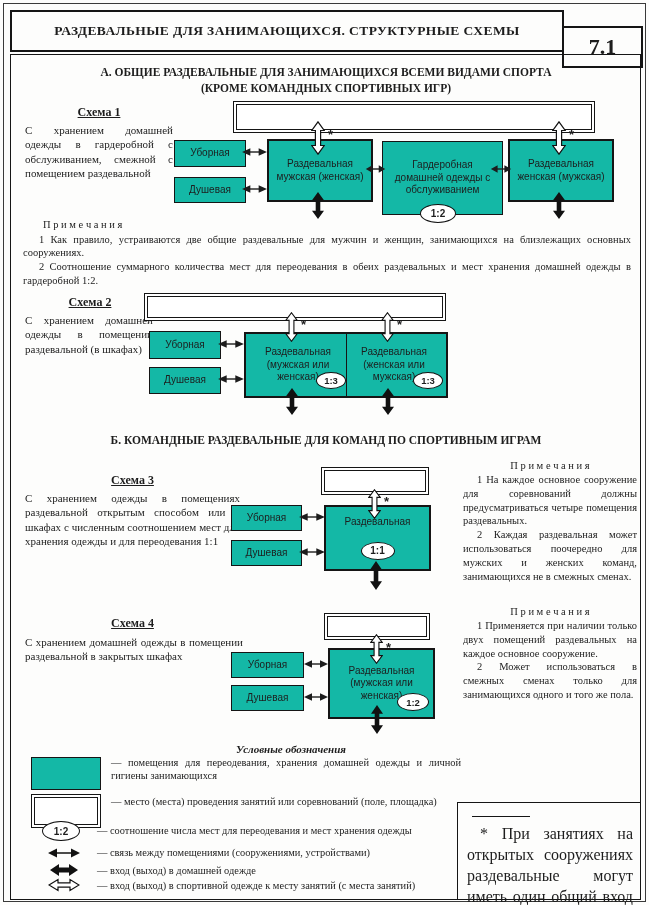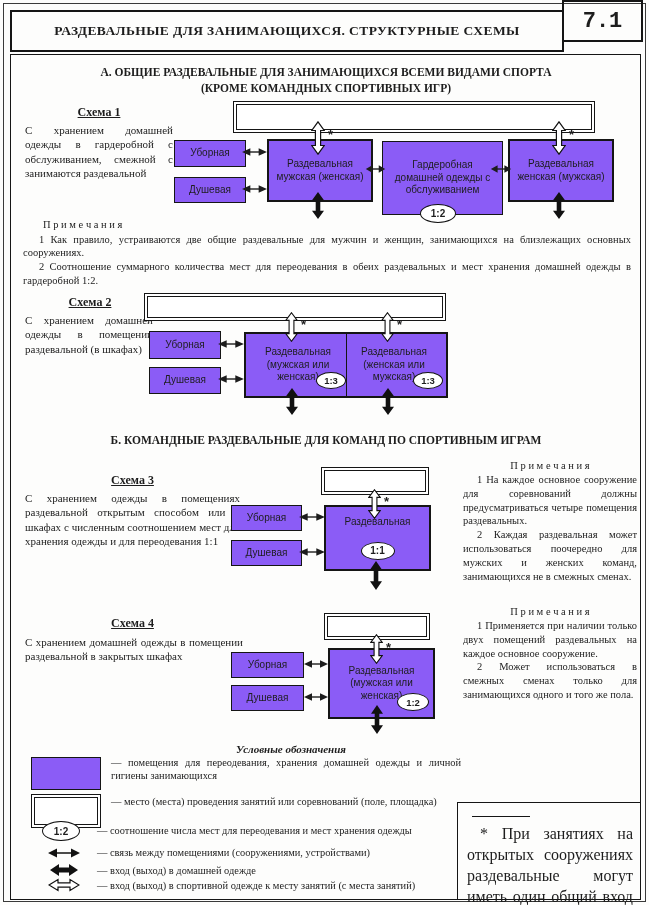--- a/index.html
+++ b/index.html
@@ -12,35 +12,35 @@
     font-family:"Liberation Serif",serif;color:var(--ink);overflow:hidden;
     margin:0 auto;
   }
   .outer-frame{position:absolute;inset:3px;border:1px solid #3a3a3a;}
   .title-bar{
     position:absolute;left:10px;top:10px;width:550px;height:38px;
     border:2px solid #151515;display:flex;align-items:center;justify-content:center;
     font-weight:bold;font-size:13.5px;letter-spacing:.4px;text-align:center;
   }
   .sheet-num{
-    position:absolute;left:562px;top:0;width:77px;height:38px;
+    position:absolute;left:562px;top:26px;width:77px;height:38px;
     border:2px solid #151515;display:flex;align-items:center;justify-content:center;
-    font-weight:bold;font-size:22px;font-family:Liberation Mono, monospace;
+    font-weight:bold;font-size:22px;font-family:Liberation Serif, serif;
   }
   #content{
     position:absolute;left:10px;top:54px;width:629px;height:844px;
     border:1.5px solid #151515;
   }
   .sec-heading{
     position:absolute;text-align:center;font-weight:bold;font-size:11.5px;line-height:1.35;
   }
   .scheme-title{position:absolute;font-weight:bold;font-size:12px;text-align:center;text-decoration:underline;}
   .desc{position:absolute;font-size:11px;line-height:1.3;text-align:justify;}
   .box{
-    position:absolute;border:1px solid #151515;background:#8b5cf6;
+    position:absolute;border:1px solid #151515;background:#14b8a6;
     display:flex;align-items:center;justify-content:center;text-align:center;
     font-family:"Liberation Sans",sans-serif;font-size:10px;line-height:1.25;
   }
   .box.thick{border-width:2px;}
   .dbox{position:absolute;border:1px solid #151515;background:#fff;}
   .dbox::after{content:"";position:absolute;inset:2px;border:1px solid #151515;}
   .oval{
     position:absolute;border:1.6px solid #111;border-radius:50%;background:#fff;
     display:flex;align-items:center;justify-content:center;
     font-family:"Liberation Sans",sans-serif;font-weight:bold;font-size:10px;
@@ -75,21 +75,21 @@
   <div class="outer-frame"></div>
 
   <div class="title-bar">РАЗДЕВАЛЬНЫЕ ДЛЯ ЗАНИМАЮЩИХСЯ. СТРУКТУРНЫЕ СХЕМЫ</div>
   <div class="sheet-num">7.1</div>
 
   <div id="content">
 
     <div class="sec-heading" style="left:80px;top:10px;width:470px;">А. ОБЩИЕ РАЗДЕВАЛЬНЫЕ ДЛЯ ЗАНИМАЮЩИХСЯ ВСЕМИ ВИДАМИ СПОРТА (КРОМЕ КОМАНДНЫХ СПОРТИВНЫХ ИГР)</div>
 
     <div class="scheme-title" style="left:14px;top:50px;width:148px;">Схема 1</div>
-    <div class="desc" style="left:14px;top:68px;width:148px;">С хранением домашней одежды в гардеробной с обслуживанием, смежной с занимаются раздевальной</div>
+    <div class="desc" style="left:14px;top:68px;width:148px;">С хранением домашней одежды в гардеробной с обслуживанием, смежной с помещением раздевальной</div>
 
     <div class="dbox" style="left:222px;top:46px;width:360px;height:30px;"></div>
 
     <div class="box" style="left:163px;top:85px;width:70px;height:25px;">Уборная</div>
     <div class="box" style="left:163px;top:122px;width:70px;height:24px;">Душевая</div>
     <div class="box thick" style="left:256px;top:84px;width:102px;height:59px;">Раздевальная мужская (женская)</div>
     <div class="box" style="left:371px;top:86px;width:111px;height:72px;padding:0 4px;">Гардеробная домашней одежды с обслуживанием</div>
     <div class="oval" style="left:409px;top:149px;width:34px;height:17px;">1:2</div>
     <div class="box thick" style="left:497px;top:84px;width:102px;height:59px;">Раздевальная женская (мужская)</div>
 

